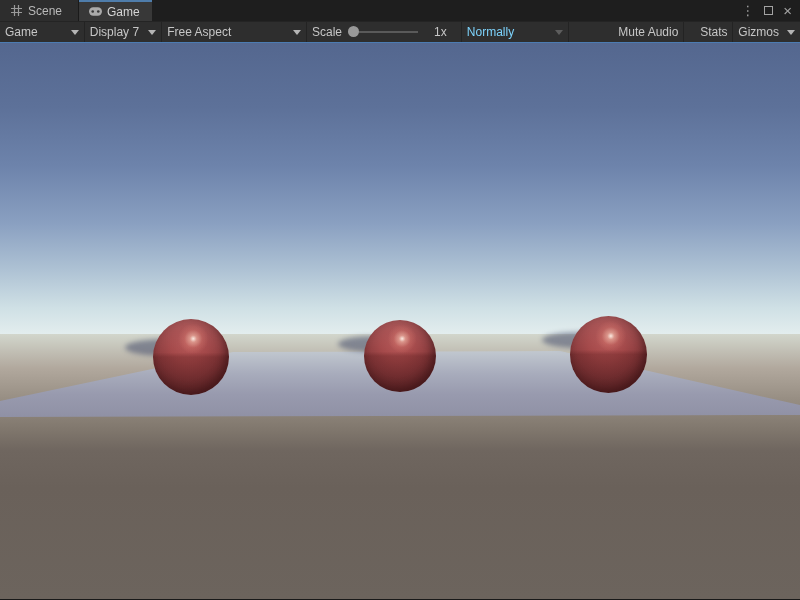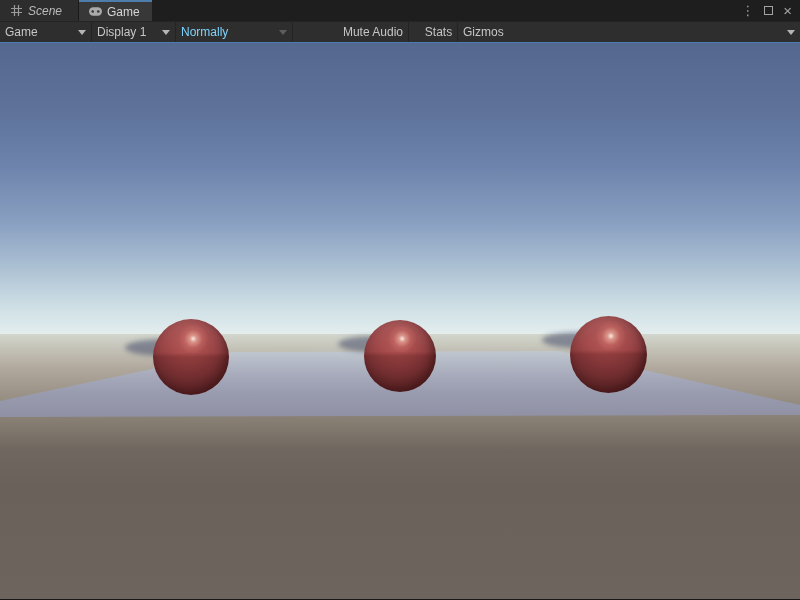--- a/index.html
+++ b/index.html
@@ -2,21 +2,21 @@
 <html><head>
 <meta charset="utf-8">
 <style>
   * { margin:0; padding:0; box-sizing:border-box; }
   html,body { width:800px; height:600px; overflow:hidden; background:#191919;
               font-family:"Liberation Sans", sans-serif; }
 
   
   .tabbar { height:21px; background:#1e1e1e; display:flex; align-items:stretch; position:relative; }
   .tab { display:flex; align-items:center; gap:5px; padding:0 10px; font-size:12px; color:#b9b9b9; }
-  .tab.scene { background:#2d2d2d; width:79px; border-right:1px solid #1a1a1a;font-style:italic; }
+  .tab.scene { background:#2d2d2d; width:79px; border-right:1px solid #1a1a1a; }
   .tab.game  { background:#383838; width:73px; border-top:2px solid #4f7dab; color:#d6d6d6; }
   .tab .ticon { display:inline-flex; width:13px; height:11px; align-items:center; justify-content:center; }
   .tab-fill { flex:1; }
   .winctl { display:flex; align-items:center; gap:10px; padding-right:8px; color:#a3a3a3; }
   .winctl .kebab { font-size:13px; line-height:1; cursor:default; }
   .winctl .maxbox { width:9px; height:9px; border:1.5px solid #a3a3a3; display:inline-block; }
   .winctl .closex { font-size:15px; line-height:1; }
 
   
   .toolbar { height:22px; background:#2e2e2e; border-top:1px solid #242424;
@@ -93,23 +93,36 @@
   </div>
 </div>
 
 <div class="toolbar">
   <div class="tgroup g-view">
     <span>Game</span>
     <span class="spring"></span>
     <span class="arrow"></span>
   </div>
   <div class="tgroup g-display">
-    <span>Display 1</span>
+    <span>Display 7</span>
     <span class="spring"></span>
     <span class="arrow"></span>
+  </div>
+  <div class="tgroup g-aspect">
+    <span>Free Aspect</span>
+    <span class="spring"></span>
+    <span class="arrow"></span>
+  </div>
+  <div class="tgroup g-scale">
+    <span>Scale</span>
+    <span class="slider">
+      <span class="track"></span>
+      <span class="knob"></span>
+    </span>
+    <span class="scale-val">1x</span>
   </div>
   <div class="tgroup g-play">
     <span>Normally</span>
     <span class="spring"></span>
     <span class="arrow dim"></span>
   </div>
   <div class="tgroup g-mute">
     <span>Mute Audio</span>
   </div>
   <div class="tgroup g-stats">

